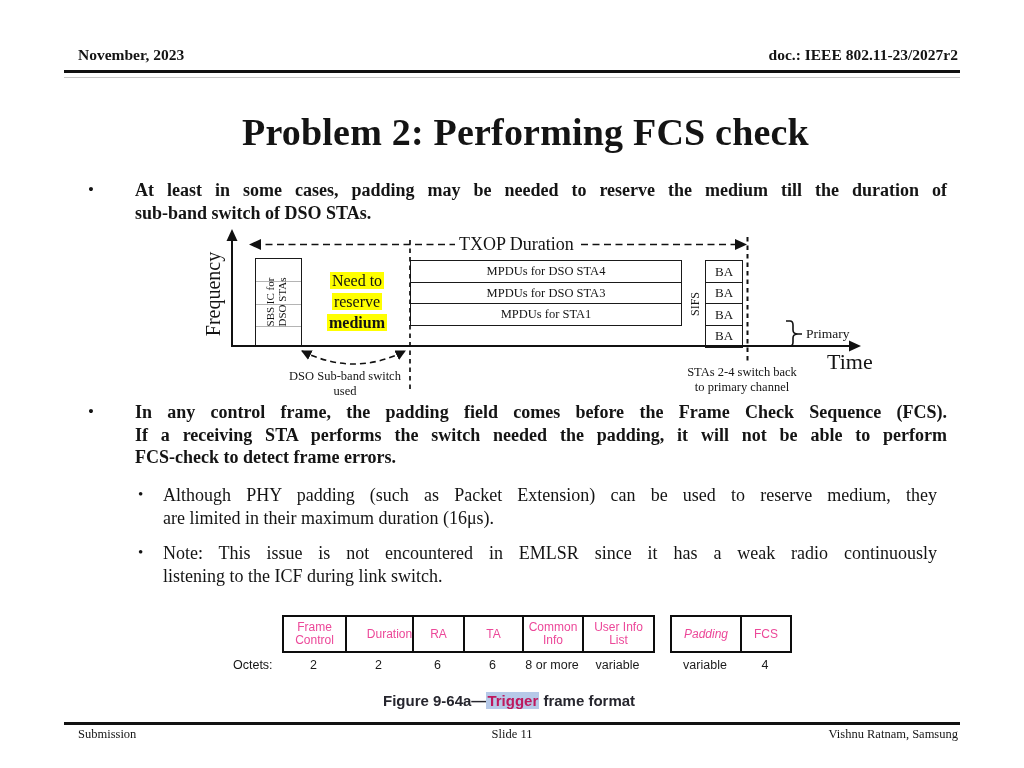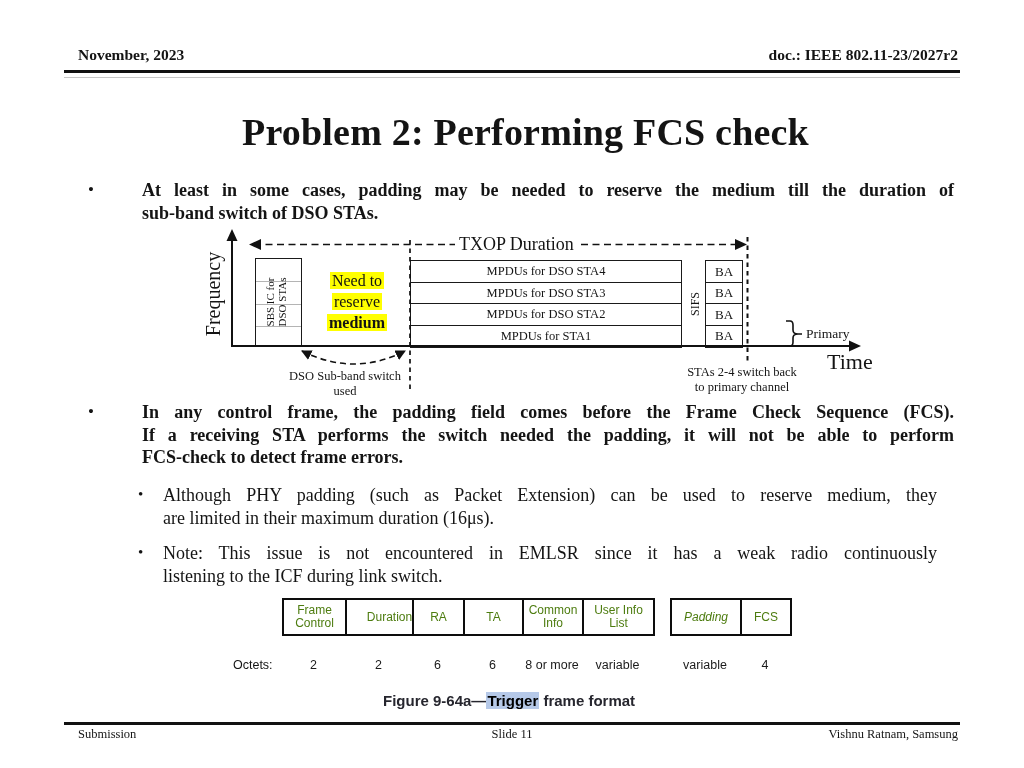--- a/index.html
+++ b/index.html
@@ -16,21 +16,21 @@
   .ftr{font-size:12.5px;top:727px;white-space:nowrap;}
   #ftr-left{left:78px;}
   #ftr-center{left:0;right:0;text-align:center;}
   #ftr-right{right:66px;}
   
   #title{left:0;right:0;top:110px;text-align:center;font-size:38px;font-weight:bold;
          letter-spacing:0.2px;white-space:nowrap;padding-left:27px;}
   
   .dot{font-size:17px;}
   .sdot{font-size:15px;}
-  .btext{width:812px;left:142px;font-weight:bold;font-size:18px;line-height:22.5px;}
+  .btext{width:812px;left:135px;font-weight:bold;font-size:18px;line-height:22.5px;}
   .stext{width:774px;left:163px;font-size:18px;line-height:23px;}
   .jline{text-align:justify;text-align-last:justify;text-justify:inter-word;}
   .jlast{text-align:left;}
   
   .dg-serif{white-space:nowrap;}
   #freq-label{left:170px;top:283px;width:86px;height:22px;transform:rotate(-90deg);
               text-align:center;font-size:20px;}
   #txop-label{left:459px;top:234px;font-size:18px;}
   #time-label{left:827px;top:349px;font-size:22px;}
   #sbs-box{left:255px;top:258px;width:47px;height:89px;border:1.5px solid #1a1a1a;
@@ -47,24 +47,24 @@
   #sifs-label{left:679px;top:291px;width:32px;height:26px;transform:rotate(-90deg);
               font-size:12px;display:flex;align-items:center;justify-content:center;}
   #ba-col{left:705px;top:260px;width:38px;}
   #ba-col .mrow{font-size:13px;}
   #primary-label{left:806px;top:326px;font-size:13.5px;}
   #delay-text{left:282px;top:369px;width:126px;text-align:center;font-size:12.5px;line-height:14.5px;}
   #switchback-text{left:680px;top:365px;width:124px;text-align:center;font-size:12.5px;line-height:15px;}
   
   .sans{font-family:"Liberation Sans",sans-serif;}
   #octets-label{left:233px;top:658px;font-size:12.5px;}
-  .tcell{position:absolute;top:598px;height:38px;box-sizing:border-box;border:2px solid #0d0d0d;
+  .tcell{position:absolute;top:615px;height:38px;box-sizing:border-box;border:2px solid #0d0d0d;
          display:flex;align-items:center;justify-content:center;text-align:center;
          font-family:"Liberation Sans",sans-serif;font-size:12px;line-height:13px;
-         background:#fff;color:#4d7c0f;}
+         background:#fff;color:#ec4899;}
   .toct{position:absolute;top:658px;width:84px;text-align:center;
         font-family:"Liberation Sans",sans-serif;font-size:12.5px;color:#1b1b1b;}
   #caption{left:383px;top:692px;font-weight:bold;font-size:15px;color:#26262e;white-space:nowrap;}
   #caption .cap-hl{padding:0 1px;}
   svg{position:absolute;left:0;top:0;pointer-events:none;}
 </style>
 </head>
 <body>
 
 <div id="slide">
@@ -98,21 +98,20 @@
 
   <div class="abs" id="need-text">
       <div><span class="hl" style="background: rgb(255, 255, 0);">Need to</span></div>
       <div><span class="hl" style="background: rgb(255, 255, 0);">reserve</span></div>
       <div><span class="hl" style="background: rgb(255, 255, 0); font-weight: bold;">medium</span></div>
     </div>
 
   <div class="abs" id="mpdu-rows">
       <div class="mrow">MPDUs for DSO STA4</div>
       <div class="mrow">MPDUs for DSO STA3</div>
-      <div class="mrow">MPDUs for DSO STA2</div>
       <div class="mrow">MPDUs for STA1</div>
     </div>
 
   <div class="abs dg-serif" id="sifs-label">SIFS</div>
   <div class="abs" id="ba-col">
       <div class="mrow">BA</div>
       <div class="mrow">BA</div>
       <div class="mrow">BA</div>
       <div class="mrow">BA</div>
     </div>
@@ -184,21 +183,21 @@
       <div class="tcell" style="left: 522px; width: 62px;">Common Info</div>
       <div class="toct" style="left: 510px;">8 or more</div>
       <div class="tcell" style="left: 582px; width: 73px;">User Info List</div>
       <div class="toct" style="left: 575.5px;">variable</div>
       <div class="tcell" style="left: 670px; width: 72px; font-style: italic;">Padding</div>
       <div class="toct" style="left: 663px;">variable</div>
       <div class="tcell" style="left: 740px; width: 52px;">FCS</div>
       <div class="toct" style="left: 723px;">4</div>
     </div>
   <div class="abs" id="caption">
-    <span class="sans">Figure 9-64a—</span><span class="sans cap-hl" style="background: rgb(182, 201, 232); color: #000000;">Trigger</span><span class="sans"> frame format</span>
+    <span class="sans">Figure 9-64a—</span><span class="sans cap-hl" style="background: rgb(182, 201, 232); color: #be185d;">Trigger</span><span class="sans"> frame format</span>
   </div>
 
   <div class="abs" id="ftr-line"></div>
   <div class="abs ftr" id="ftr-left">Submission</div>
   <div class="abs ftr" id="ftr-center">Slide 11</div>
   <div class="abs ftr" id="ftr-right">Vishnu Ratnam, Samsung</div>
 
 </div>
 
 </body></html>

